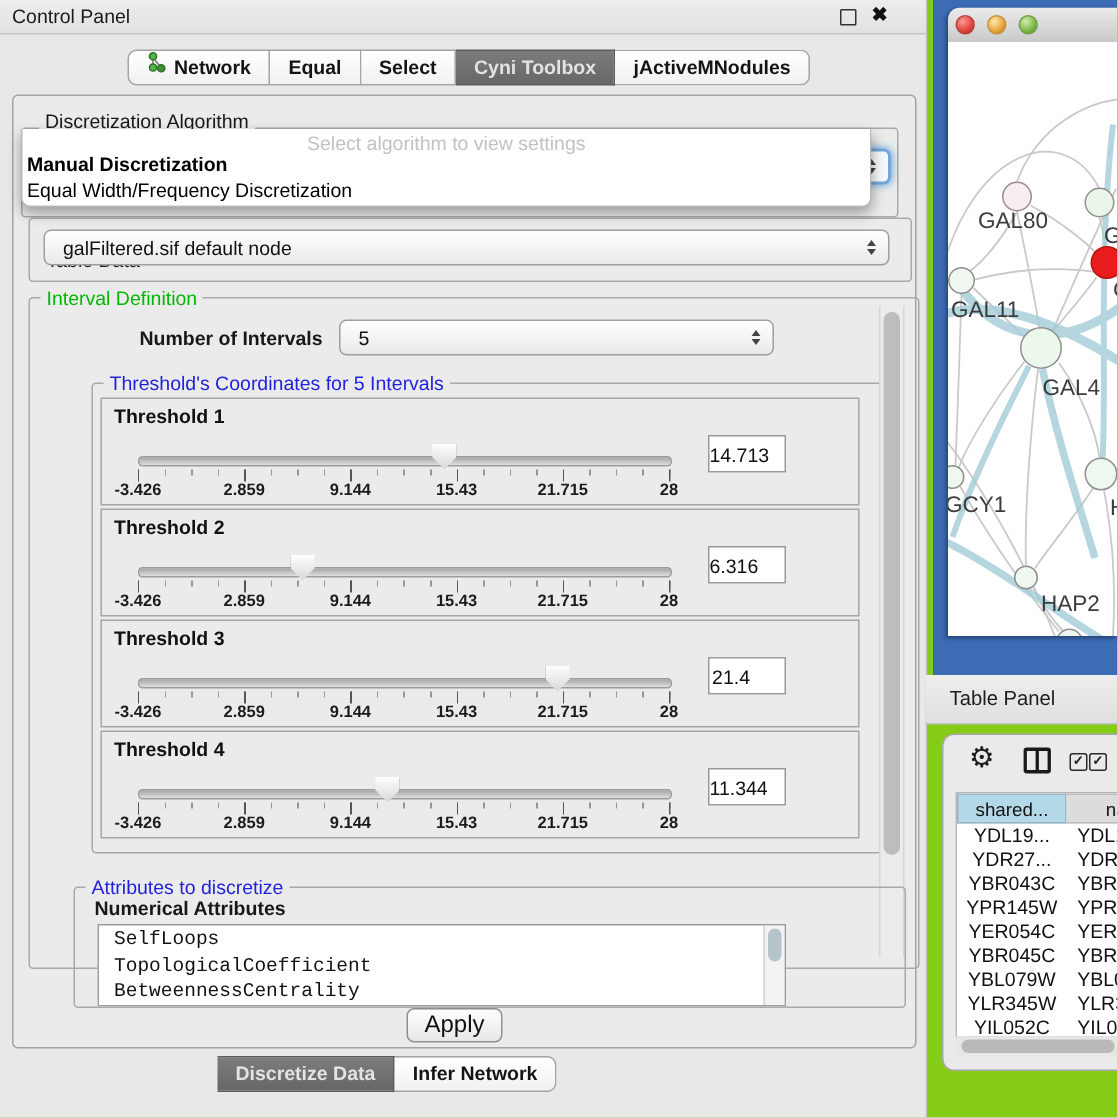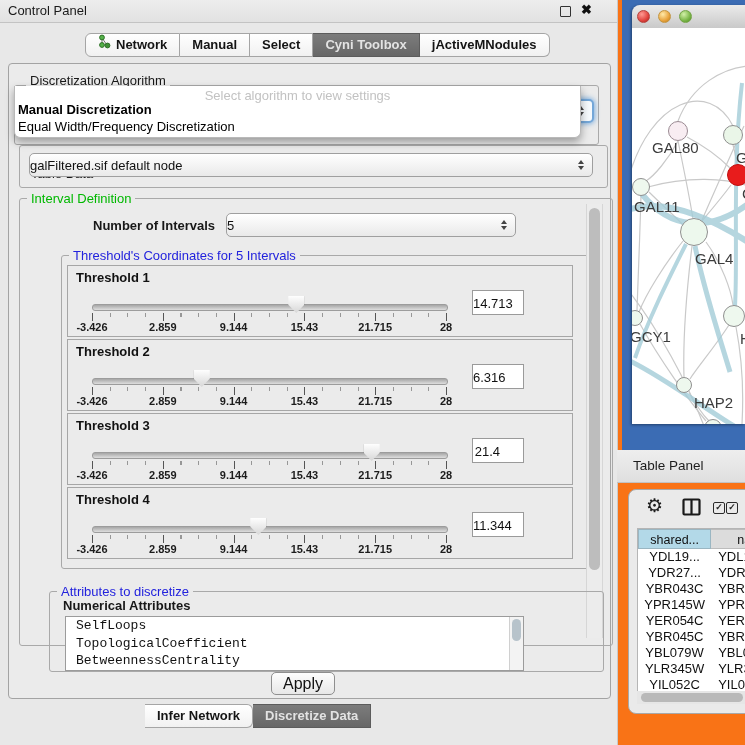--- a/index.html
+++ b/index.html
@@ -1,16 +1,16 @@
 <!DOCTYPE html>
 <html style="--green: #00b800; --titleblue: #2222dd; --frameblue: #3b6cb4; --headerblue: #b3d9e8; --teal: #a3ccd8; --rednode: #e81c1c; --seltab: #6e6e6e;"><head>
 <meta charset="utf-8">
 <style>
   html,body{margin:0;padding:0;background:#d8d8d8;}
-  #app{position:relative;width:745px;height:745px;background:#f97316;overflow:hidden;
+  #app{position:relative;width:745px;height:745px;background:#84cc16;overflow:hidden;
        font-family:"Liberation Sans",sans-serif;color:#111;-webkit-font-smoothing:antialiased;}
   .abs{position:absolute;}
 
   
   #left-panel{left:0;top:0;width:617px;height:745px;background:#e8e8e8;border-right:1px solid #c9c9c9;}
   #titlebar{left:0;top:0;width:617px;height:22px;background:linear-gradient(#ededed,#e2e2e2);border-bottom:1px solid #c3c3c3;}
   #titlebar .t{position:absolute;left:8px;top:3px;font-size:13px;color:#1a1a1a;}
   .float-ico{position:absolute;left:560px;top:6px;width:9px;height:9px;border:1.5px solid #333;border-radius:1px;}
   .close-ico{position:absolute;left:581px;top:2px;font-size:13px;font-weight:bold;color:#111;}
 
@@ -29,21 +29,21 @@
 
   
   .group{position:absolute;border:1px solid #a9a9a9;border-radius:3px;}
   .gtitle{position:absolute;font-size:13px;background:#ebebeb;padding:0 4px;white-space:nowrap;}
   .gtitle.green{color:var(--green,#00b800);}
   .gtitle.blue{color:var(--titleblue,#2222dd);}
   .gtitle.plain{color:#181818;}
 
   
   .combo{position:absolute;height:24px;border:1px solid #9f9f9f;border-radius:5px;background:linear-gradient(#ffffff,#e9e9e9);
-         font-size:13px;line-height:24px;padding-left:0;box-sizing:border-box;color:#111;}
+         font-size:13px;line-height:24px;padding-left:12px;box-sizing:border-box;color:#111;}
   .spin{position:absolute;right:8px;top:50%;transform:translateY(-50%);display:flex;flex-direction:column;gap:2px;}
   .spin i{width:0;height:0;border-left:3.5px solid transparent;border-right:3.5px solid transparent;display:block;}
   .spin .up{border-bottom:4.5px solid #444;}
   .spin .dn{border-top:4.5px solid #444;}
   .combo.focusring{border:2px solid #74a7d8;box-shadow:0 0 5px 1px rgba(100,160,220,.8);background:#f6fafd;}
 
   
   #algo-popup{left:13px;top:85px;width:565px;height:51px;background:#ffffff;border:1px solid #b9b9b9;border-top:none;
               border-radius:0 0 6px 6px;box-shadow:0 4px 9px rgba(0,0,0,.35);z-index:50;}
   #algo-popup .prompt{position:absolute;left:0;top:2px;width:100%;text-align:center;font-size:13px;color:#c2c2c2;}
@@ -134,21 +134,21 @@
             <line x1="4" y1="4" x2="9" y2="11" stroke="#777" stroke-width="1"></line>
             <line x1="4" y1="4" x2="4" y2="11" stroke="#777" stroke-width="1"></line>
             <circle cx="4" cy="3.5" r="2.4" fill="#55b24a" stroke="#2d7026"></circle>
             <circle cx="4" cy="11" r="2.4" fill="#55b24a" stroke="#2d7026"></circle>
             <circle cx="9.5" cy="11.5" r="2.4" fill="#3f8f37" stroke="#2d7026"></circle>
           </svg>
         </span>
         <span>Network</span>
       </div>
       <div class="tab">
-          <span>Manual</span>
+          <span>Equal</span>
         </div>
       <div class="tab">
           <span>Select</span>
         </div>
       <div class="tab selected">
           <span>Cyni Toolbox</span>
         </div>
       <div class="tab last">
           <span>jActiveMNodules</span>
         </div>
@@ -272,25 +272,25 @@
           </div>
         <div id="attr-scroll">
           <div class="vthumb"></div>
         </div>
       </div>
 
       <div class="button" style="left:262px;top:608px;width:62px;">Apply</div>
     </div>
 
     <div id="bottom-tabs" class="abs tabgroup">
+      <div class="tab selected">
+          <span>Discretize Data</span>
+        </div>
       <div class="tab last">
           <span>Infer Network</span>
-        </div>
-      <div class="tab selected">
-          <span>Discretize Data</span>
         </div>
     </div>
   </div>
 
   <div id="net-frame" class="abs">
     <div id="net-window">
       <div id="net-titlebar">
         <span class="light red"></span>
         <span class="light yellow"></span>
         <span class="light green"></span>

